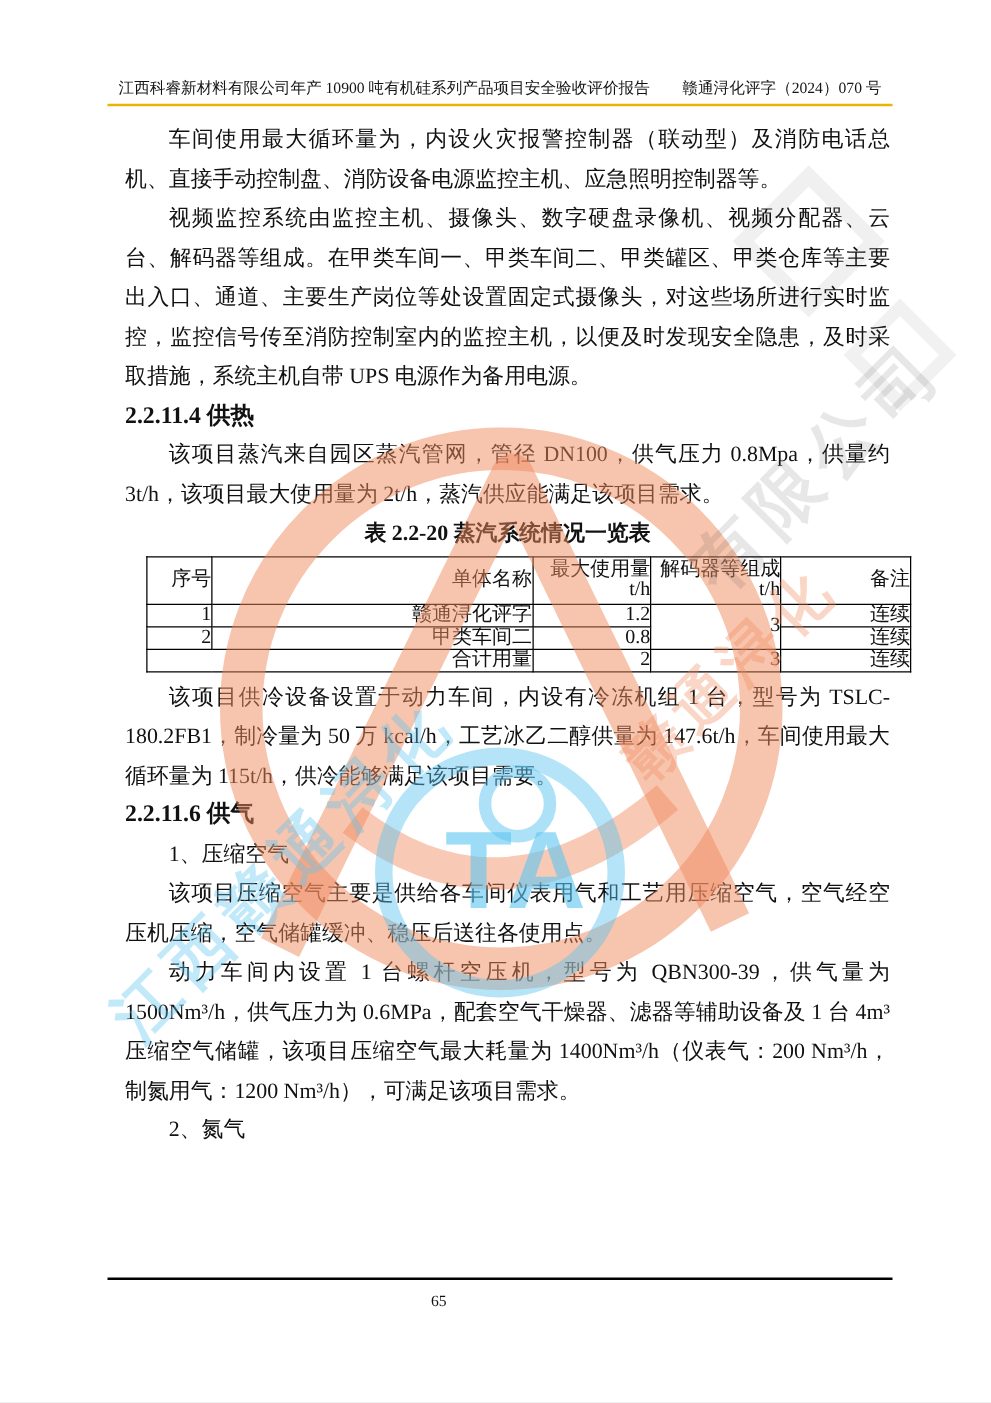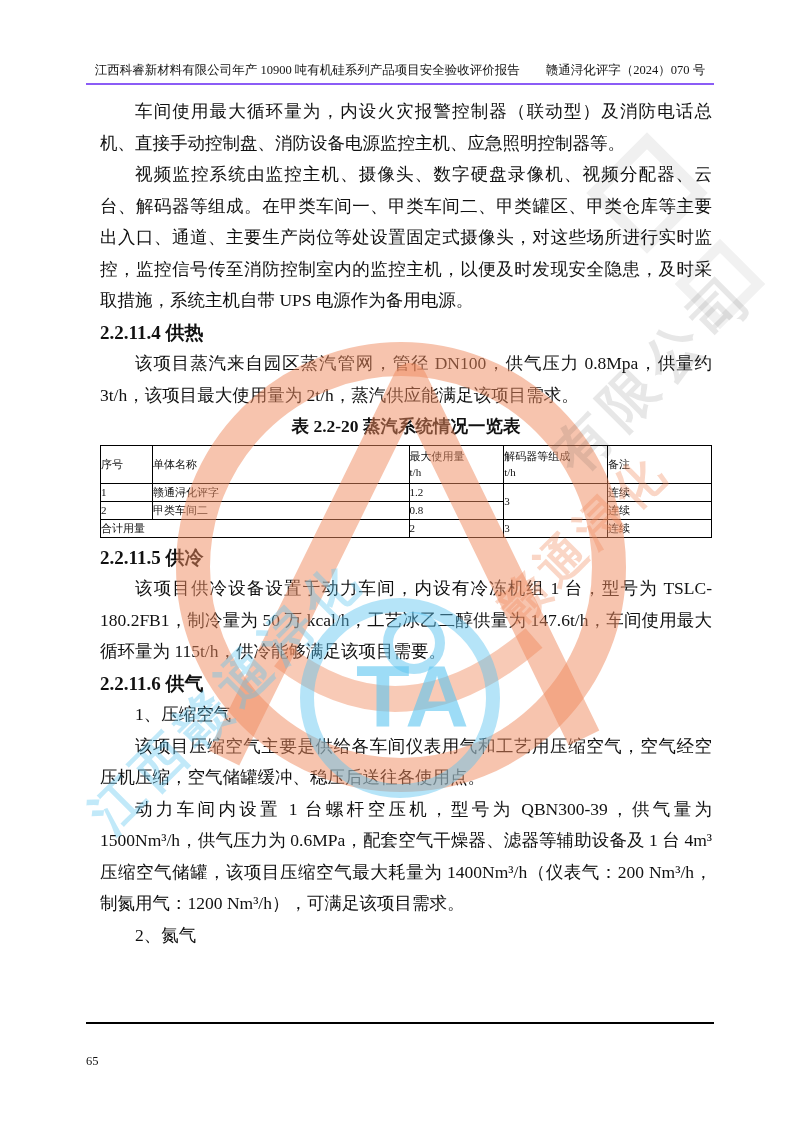--- a/index.html
+++ b/index.html
@@ -4,42 +4,42 @@
 <style>
   html,body{margin:0;padding:0;background:#e8e8e8;}
   .page{
     position:relative;width:793px;height:1122px;background:#ffffff;
     font-family:"Liberation Serif","DejaVu Serif",serif;color:#111;
     overflow:hidden;margin:0 auto;
   }
   
   .hdr{
     position:absolute;top:62px;left:86px;width:628px;
-    border-bottom:2px solid #8b5cf6;padding-bottom:4px;
+    border-bottom:2px solid #eab308;padding-bottom:4px;
     font-size:12.5px;white-space:nowrap;text-align:center;color:#141414;
   }
   .hdr .gap{display:inline-block;width:26px;}
   
   .main{
     position:absolute;top:96px;left:100px;width:612px;
     font-size:17.5px;line-height:31.5px;text-align:justify;z-index:1;
   }
   .main p{margin:0;text-indent:2em;}
   .main h3{margin:0;font-size:19px;line-height:31.5px;font-weight:bold;text-indent:0;}
   .tbl-title{text-align:center;font-weight:bold;line-height:31.5px;}
   table.steam{
     width:100%;border-collapse:collapse;table-layout:fixed;
-    font-size:11px;line-height:16px;text-align:left;margin:2px 0 4px 0;
+    font-size:16px;line-height:16px;text-align:right;margin:2px 0 4px 17px;
   }
   table.steam th,table.steam td{border:1px solid #000;padding:0;overflow:hidden;}
   table.steam thead th{height:37px;font-weight:normal;white-space:pre-line;}
   table.steam td{height:17px;}
   
   .footer-rule{position:absolute;top:1022px;left:86px;width:628px;border-top:2px solid #000;}
-  .pagenum{position:absolute;top:1034px;left:86px;width:530px;font-size:12.5px;margin-top:20px;}
+  .pagenum{position:absolute;top:1034px;left:86px;width:530px;text-align:center;font-size:12.5px;}
   
   .wm{position:absolute;inset:0;pointer-events:none;z-index:3;}
   .wm *{position:absolute;}
   .wm-circle{left:172px;top:338px;width:458px;height:458px;}
   .wm-ring-blue{left:300px;top:598px;width:172px;height:172px;border:14px solid rgba(91,196,240,.45);border-radius:50%;}
   .wm-ring-blue-sm{left:383px;top:612px;width:42px;height:42px;border:10px solid rgba(91,196,240,.5);border-radius:50%;}
   .wm-ta{left:356px;top:652px;font-family:"Liberation Sans",sans-serif;font-weight:bold;
     font-size:88px;line-height:1;color:rgba(91,196,240,.6);letter-spacing:2px;}
   .wm-rot{transform:rotate(-45deg);transform-origin:center;font-weight:bold;white-space:nowrap;
     font-family:"Liberation Sans",sans-serif;}
@@ -100,21 +100,20 @@
         </tr>
         <tr>
           <td colspan="2">合计用量</td>
           <td>2</td>
           <td>3</td>
           <td>连续</td>
         </tr>
       </tbody>
     </table>
 
-    <h3>2.2.11.5 供冷</h3>
     <p>该项目供冷设备设置于动力车间，内设有冷冻机组 1 台，型号为 TSLC-180.2FB1，制冷量为 50 万 kcal/h，工艺冰乙二醇供量为 147.6t/h，车间使用最大循环量为 115t/h，供冷能够满足该项目需要。</p>
     <h3>2.2.11.6 供气</h3>
     <p>1、压缩空气</p>
     <p>该项目压缩空气主要是供给各车间仪表用气和工艺用压缩空气，空气经空压机压缩，空气储罐缓冲、稳压后送往各使用点。</p>
     <p>动力车间内设置 1 台螺杆空压机，型号为 QBN300-39，供气量为 1500Nm³/h，供气压力为 0.6MPa，配套空气干燥器、滤器等辅助设备及 1 台 4m³ 压缩空气储罐，该项目压缩空气最大耗量为 1400Nm³/h（仪表气：200 Nm³/h，制氮用气：1200 Nm³/h），可满足该项目需求。</p>
     <p>2、氮气</p>
   </div>
 
   <div class="footer-rule"></div>
   <div class="pagenum">65</div>

